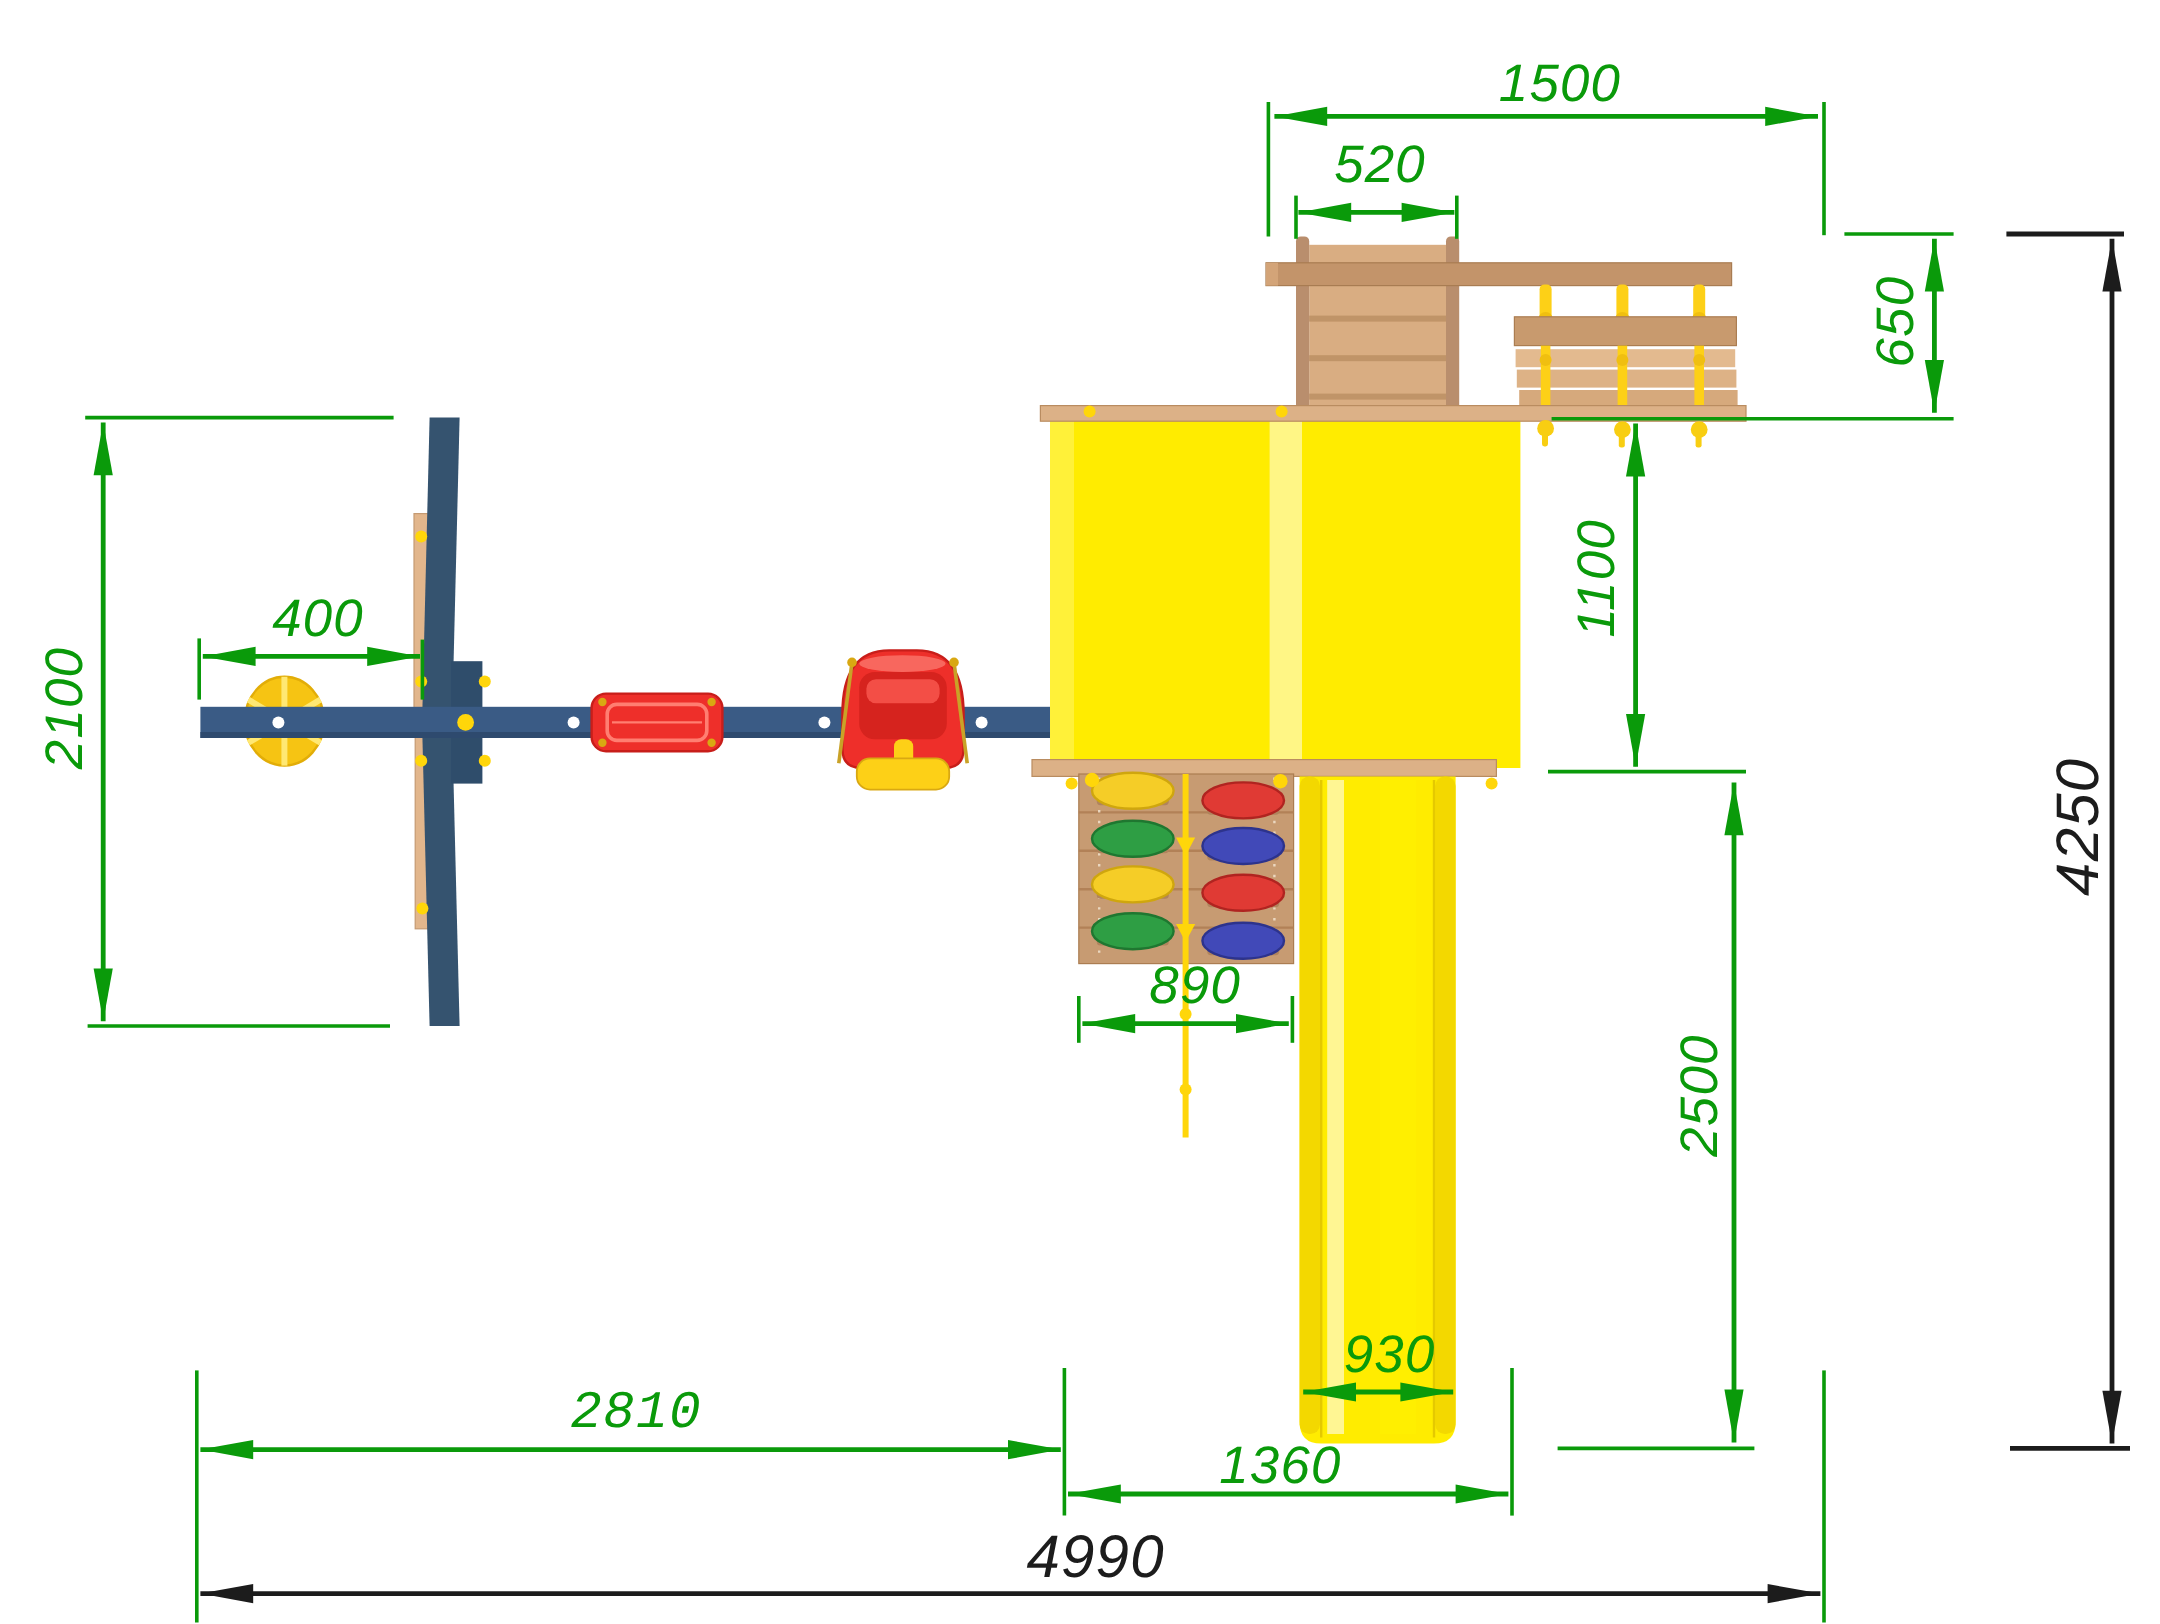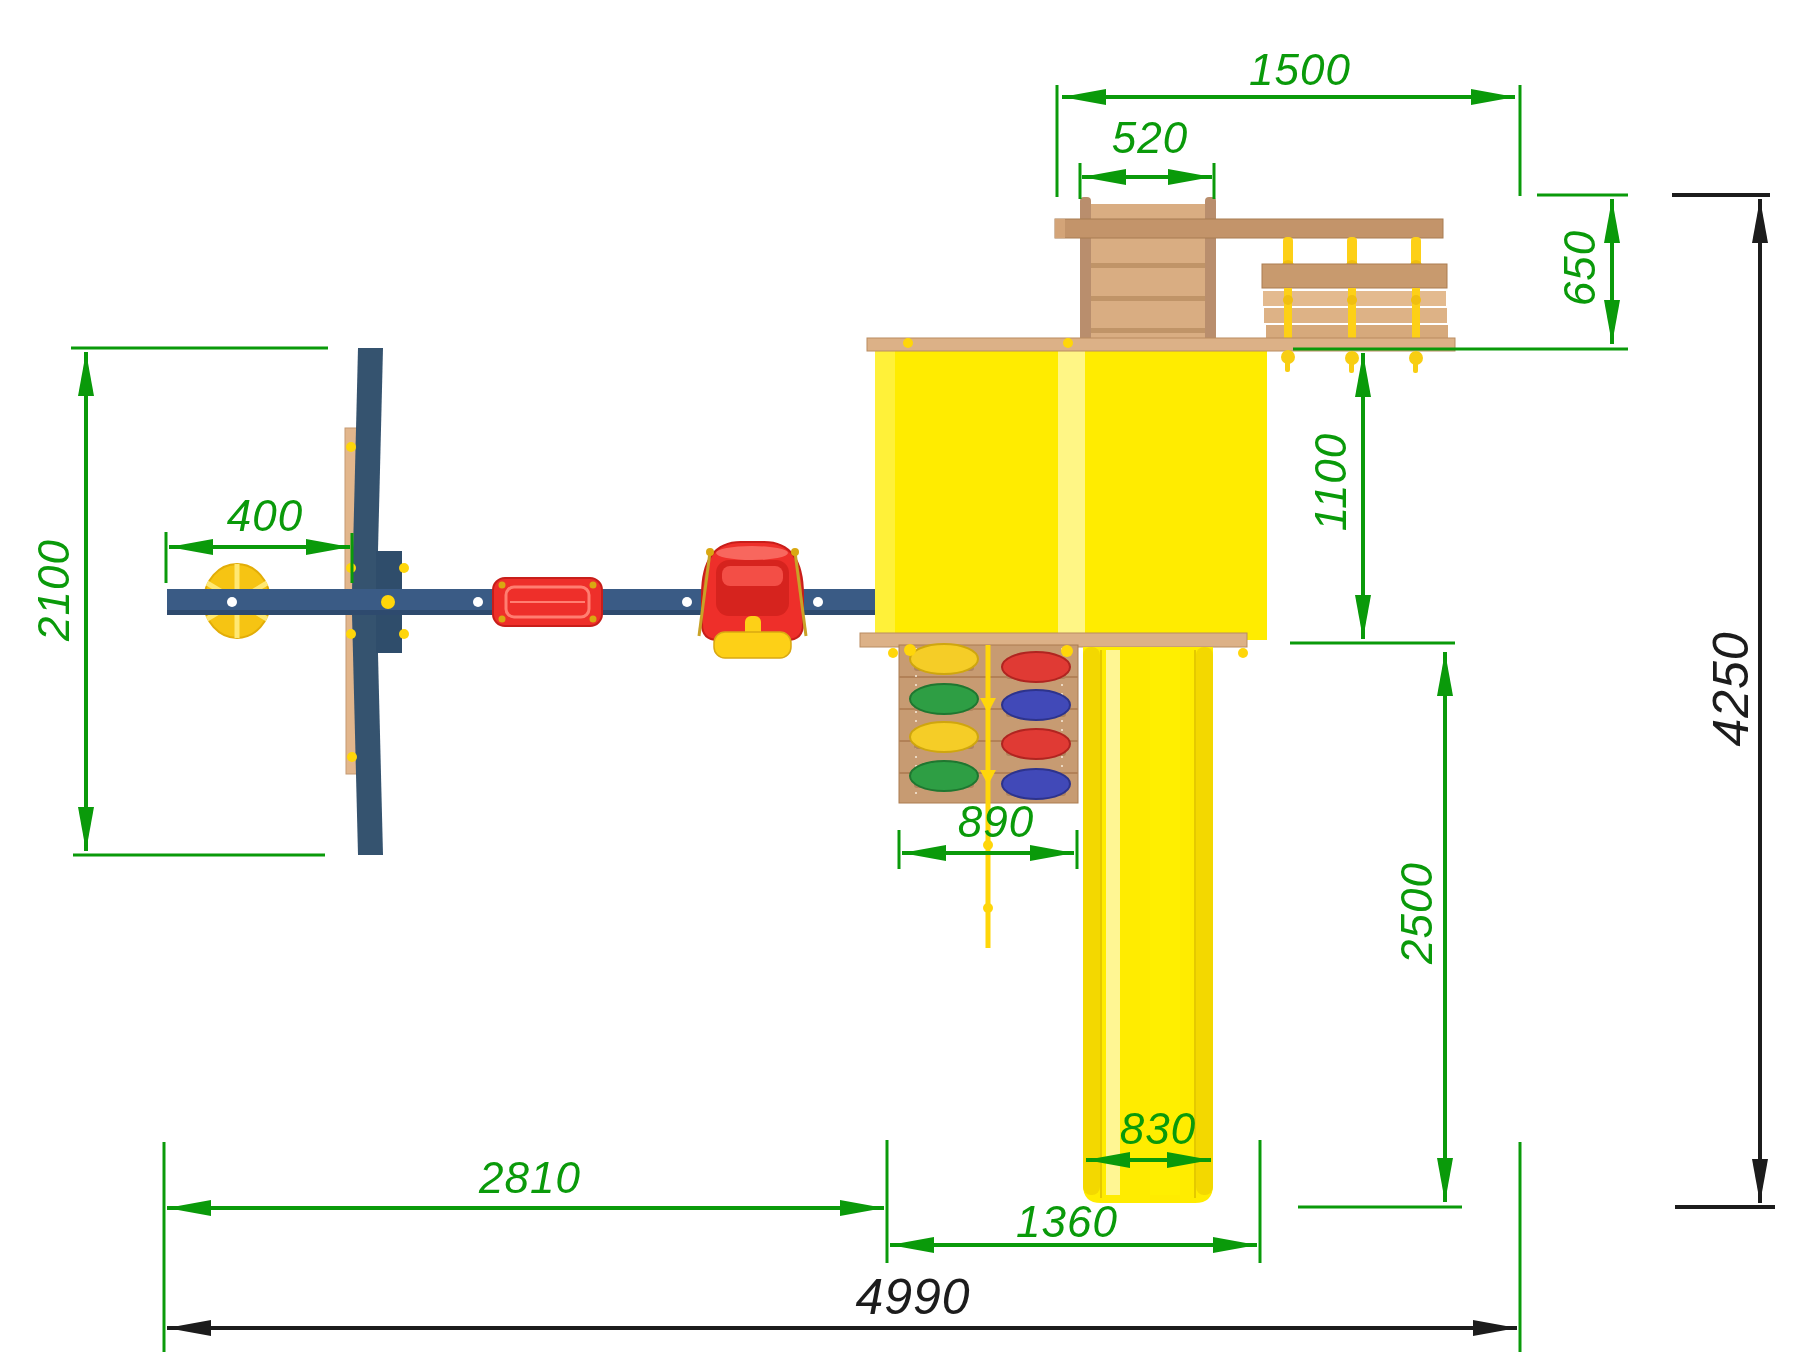--- a/index.html
+++ b/index.html
@@ -273,18 +273,18 @@
 
 <div class="dim-label" style="left:1300px; top:70px;">1500</div>
 <div class="dim-label" style="left:1150px; top:138px;">520</div>
 <div class="dim-label vert" style="left:1580px; top:268px;">650</div>
 <div class="dim-label vert" style="left:1331px; top:482px;">1100</div>
 <div class="dim-label vert" style="left:1417px; top:913px;">2500</div>
 <div class="dim-label vert black" style="left:1731px; top:689px;">4250</div>
 <div class="dim-label vert" style="left:54px;   top:590px;">2100</div>
 <div class="dim-label" style="left:265px;  top:516px;">400</div>
 <div class="dim-label" style="left:996px;  top:822px;">890</div>
-<div class="dim-label" style="left:1158px; top:1129px;">830</div>
-<div class="dim-label" style="left:530px;  top:1178px;">2810</div>
+<div class="dim-label" style="left:1158px; top:1129px;">930</div>
+<div class="dim-label" style="left:530px;  top:1178px;font-family:Liberation Mono, monospace;">2810</div>
 <div class="dim-label" style="left:1067px; top:1222px;">1360</div>
 <div class="dim-label black" style="left:913px;  top:1297px;">4990</div>
 
 </div>
 
 </body></html>

